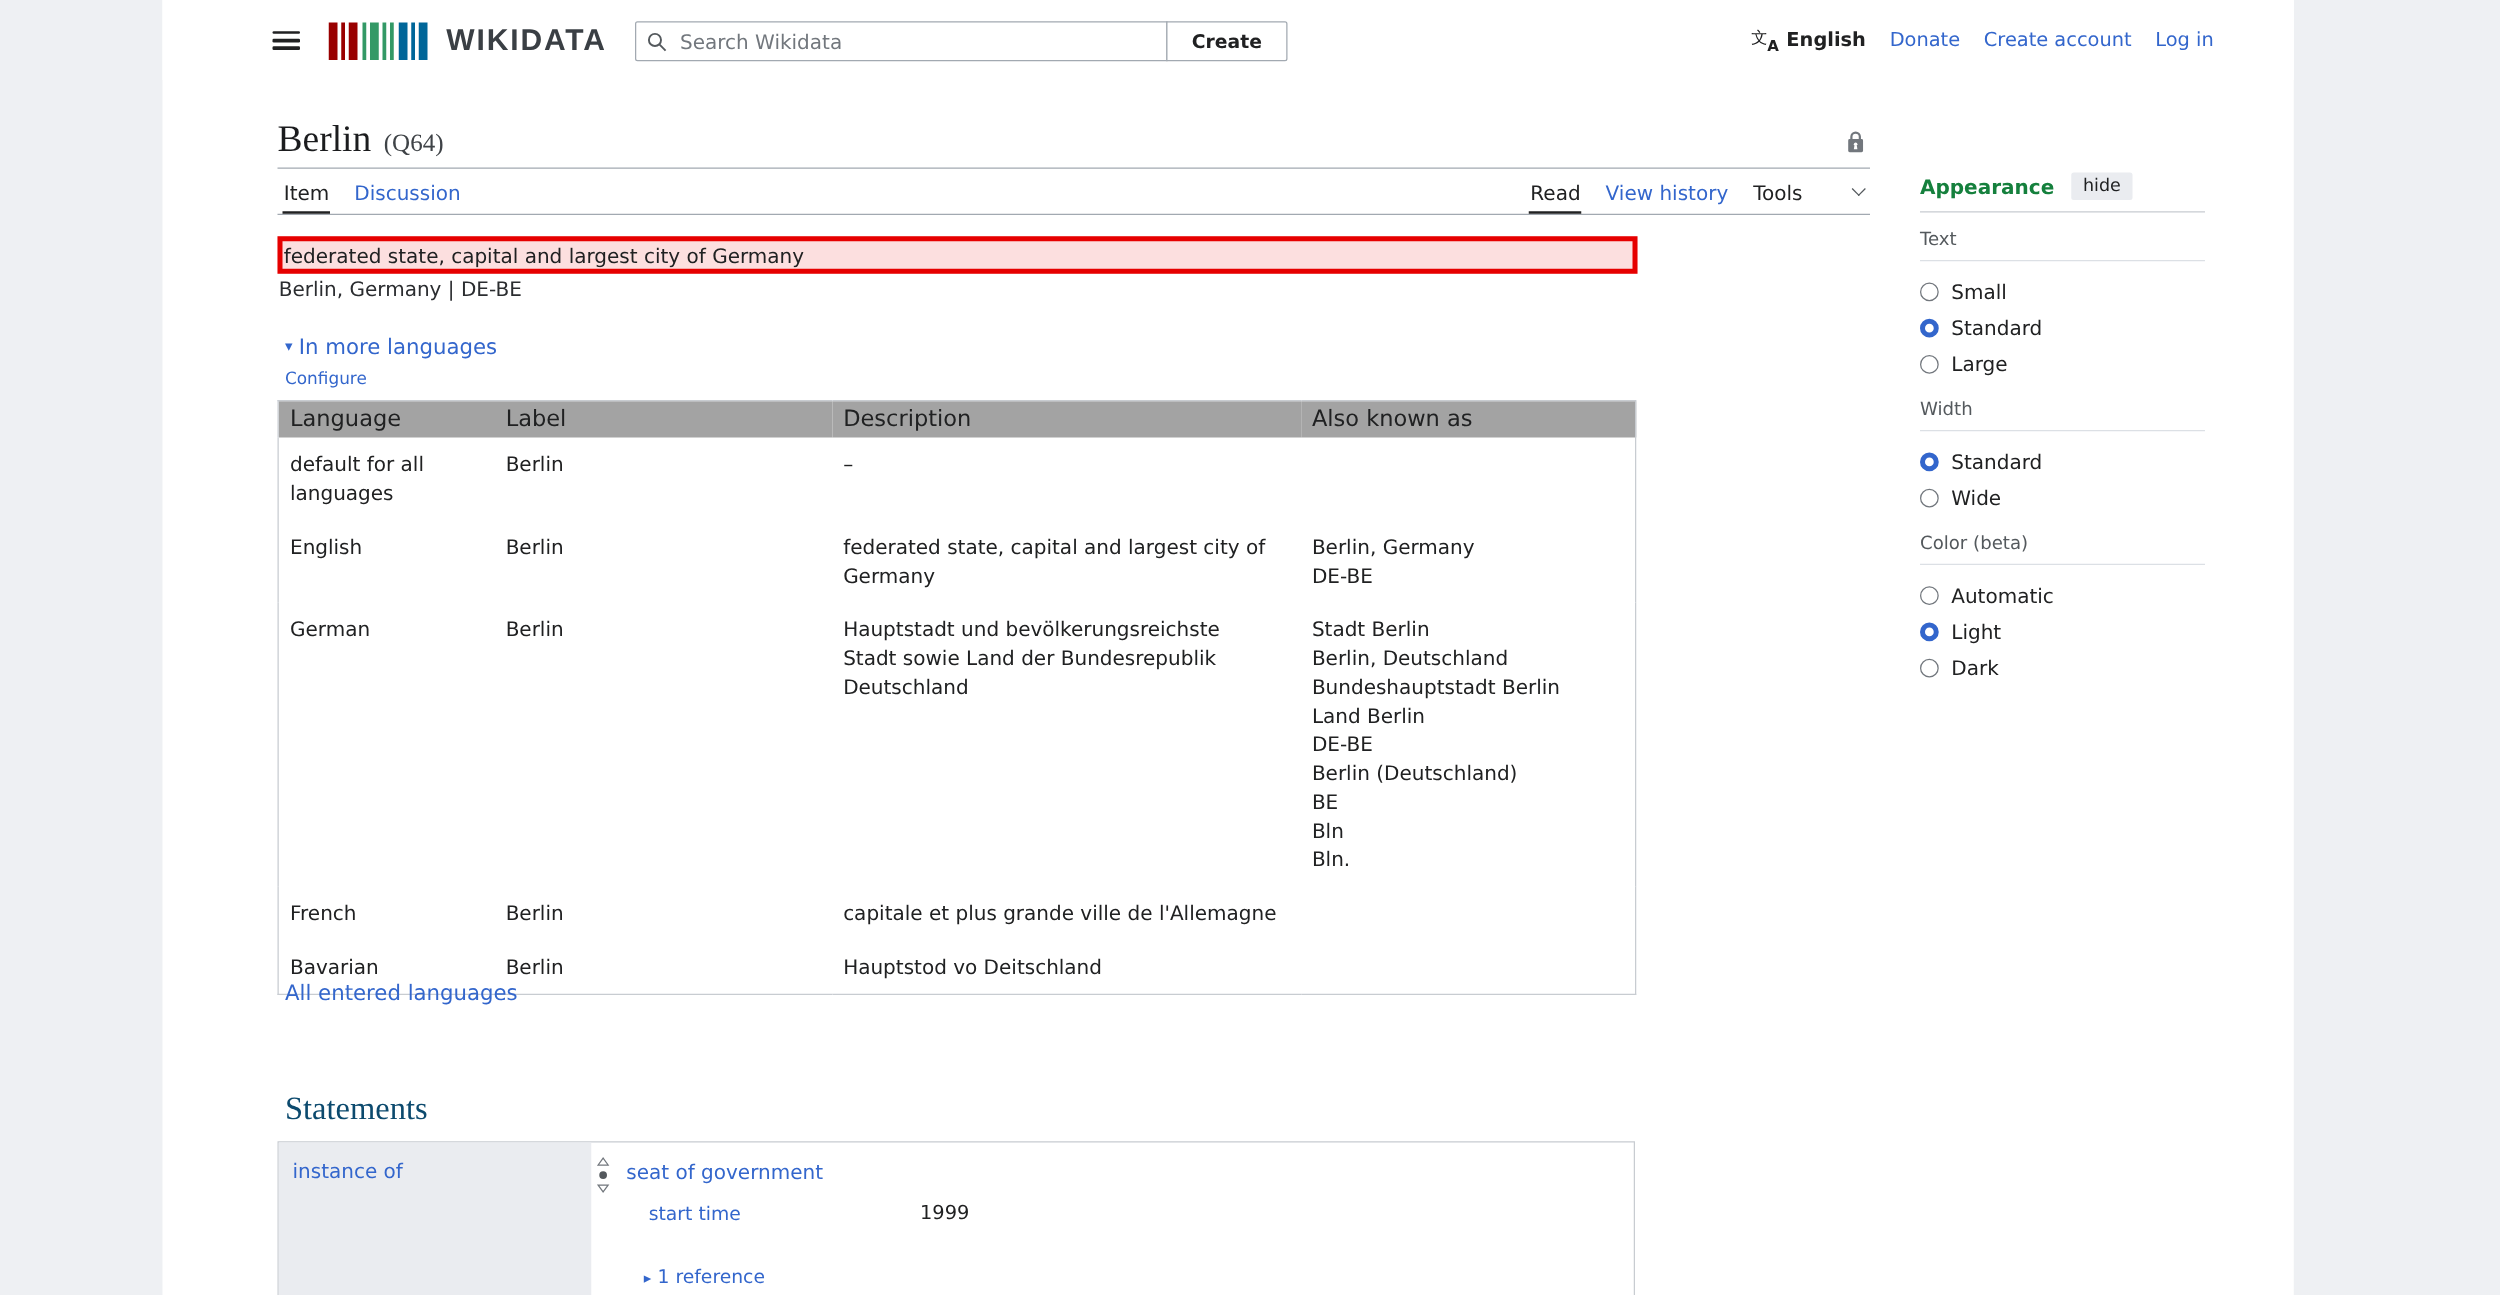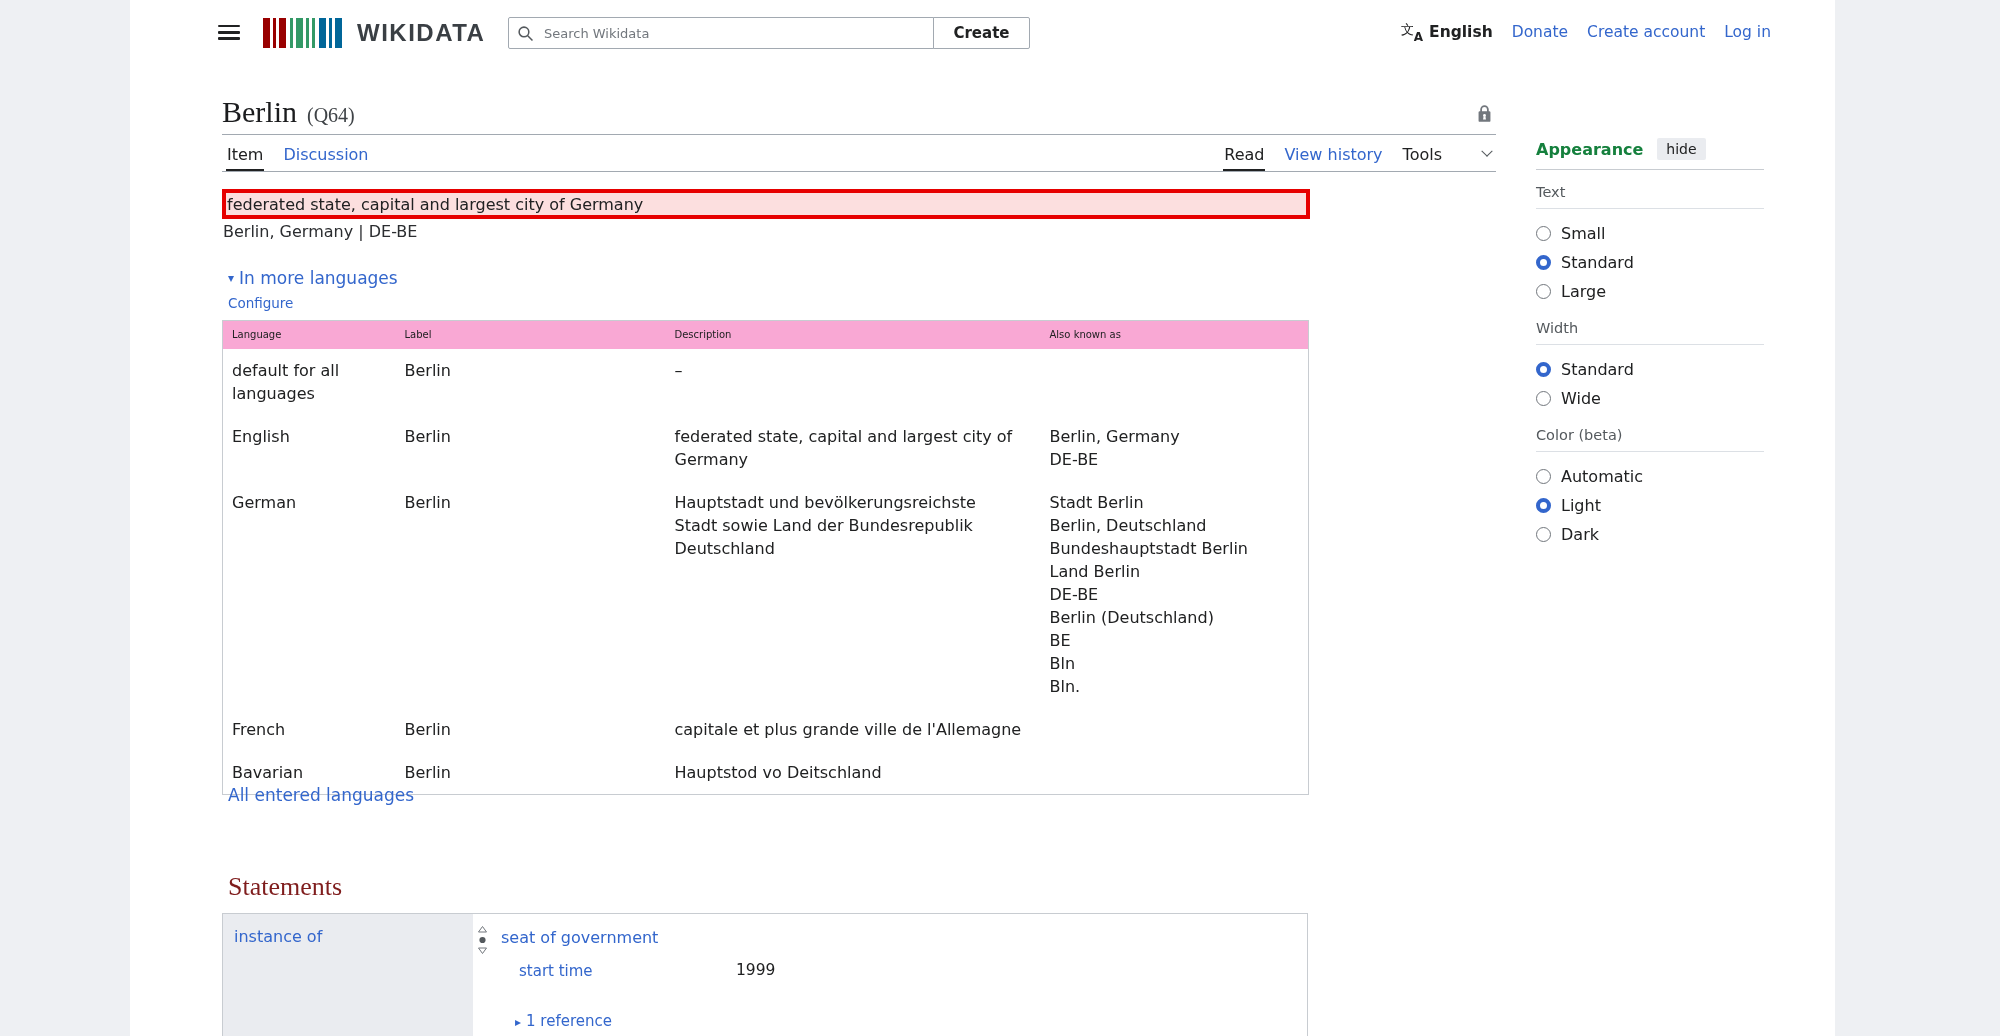--- a/index.html
+++ b/index.html
@@ -17,21 +17,21 @@
   .hamburger { position:absolute; left:88px; top:25px; width:22px; height:16px; cursor:pointer; }
   .hamburger div { height:2.4px; background:#202122; margin-bottom:3.8px; border-radius:1px; }
   .logo { position:absolute; left:133px; top:17px; height:32px; display:flex; align-items:center; cursor:pointer; }
   .logo-bars { display:flex; align-items:stretch; height:30px; margin-right:15px; }
   .logo-bars i { display:block; height:100%; }
   .bar-r { background:#990000; } .bar-g { background:#339966; } .bar-b { background:#006699; }
   .logo-text { font-family:"Liberation Sans","DejaVu Sans",sans-serif; font-weight:bold; font-size:24px; letter-spacing:1.5px; color:#3a3f44; }
   .searchbox { position:absolute; left:378px; top:17px; width:522px; height:32px; display:flex; }
   .search-input-wrap { flex:1; display:flex; align-items:center; border:1px solid #a2a9b1; border-radius:2px 0 0 2px; background:#fff; padding:0 8px; }
   .search-input-wrap svg { margin-right:8px; flex:none; }
-  .search-input { border:none; outline:none; font-size:13px; color:#c2410c; width:100%; font-family:inherit; background:transparent; }
+  .search-input { border:none; outline:none; font-size:16px; color:#c2410c; width:100%; font-family:inherit; background:transparent; }
   .search-input::placeholder { color:#72777d; }
   .search-btn { width:97px; border:1px solid #a2a9b1; margin-left:-1px; background:#fff; border-radius:0 2px 2px 0; font-weight:bold; font-size:15px; color:#202122; font-family:inherit; cursor:pointer; }
   .header-right { position:absolute; right:64px; top:0; height:64px; display:flex; align-items:center; gap:19px; font-size:15.5px; }
   .lang-selector { display:flex; align-items:center; gap:6px; font-weight:bold; color:#202122; cursor:pointer; }
   .translate-icon { position:relative; width:22px; height:18px; color:#202122; }
   .translate-icon .cjk { position:absolute; left:0; top:-2px; font-size:13px; font-weight:normal; }
   .translate-icon .lat { position:absolute; right:0; bottom:-3px; font-size:12px; font-weight:bold; }
   a.hlink { color:#36c; text-decoration:none; cursor:pointer; }
 
   
@@ -51,28 +51,28 @@
   
   .desc-highlight { position:absolute; left:222px; top:189px; width:1088px; height:30px; border:4px solid #e60000; background:#fcdfdf; display:flex; align-items:center; }
   .desc-highlight span { font-size:16px; color:#202122; white-space:nowrap; overflow:hidden; padding-left:1px; }
   .aliases-line { position:absolute; left:223px; top:222px; font-size:16px; color:#2b2d30; }
 
   
   .iml { position:absolute; left:228px; top:268px; font-size:17px; color:#36c; cursor:pointer; }
   .iml .tri { font-size:12px; margin-right:5px; position:relative; top:-2px; }
   .configure { position:absolute; left:228px; top:295px; font-size:13.5px; color:#36c; cursor:pointer; }
   table.lang-table { position:absolute; left:222px; top:320px; width:1086px; border-collapse:collapse; table-layout:fixed; border:1px solid #c8ccd1; }
-  table.lang-table th { background:#f9a8d4; font-weight:normal; font-size:10px; text-align:left; padding:4px 9px; height:28px; color:#202122; }
+  table.lang-table th { background:#a3a3a3; font-weight:normal; font-size:18px; text-align:left; padding:4px 9px; height:28px; color:#202122; }
   table.lang-table td { vertical-align:top; font-size:16px; line-height:23px; padding:10px 9px; color:#202122; }
   td.lang-desc { white-space:pre-line; }
   .dash { color:#54595d; }
   .ael { position:absolute; left:228px; top:785px; font-size:17px; color:#36c; cursor:pointer; }
 
   
-  .statements-heading { position:absolute; left:228px; top:872px; font-family:"Liberation Serif","DejaVu Serif",serif; font-size:26px; color:#7f1d1d; }
+  .statements-heading { position:absolute; left:228px; top:872px; font-family:"Liberation Serif","DejaVu Serif",serif; font-size:26px; color:#0c4a6e; }
   .statement-group { position:absolute; left:222px; top:913px; width:1086px; height:190px; border:1px solid #c8ccd1; background:#fff; }
   .stmt-prop { position:absolute; left:0; top:0; bottom:0; width:250px; background:#eaecf0; padding:13px 0 0 11px; }
   .stmt-prop a { font-size:16px; }
   .rank-icon { position:absolute; left:254px; top:11px; }
   .stmt-value { position:absolute; left:278px; top:14px; font-size:16px; }
   .qual-prop { position:absolute; left:296px; top:48px; font-size:15px; }
   .qual-value { position:absolute; left:513px; top:47px; font-size:15.5px; color:#202122; }
   .refs { position:absolute; left:292px; top:98px; font-size:15px; color:#36c; cursor:pointer; }
   .refs .tri { font-size:12px; margin-right:5px; }
 

